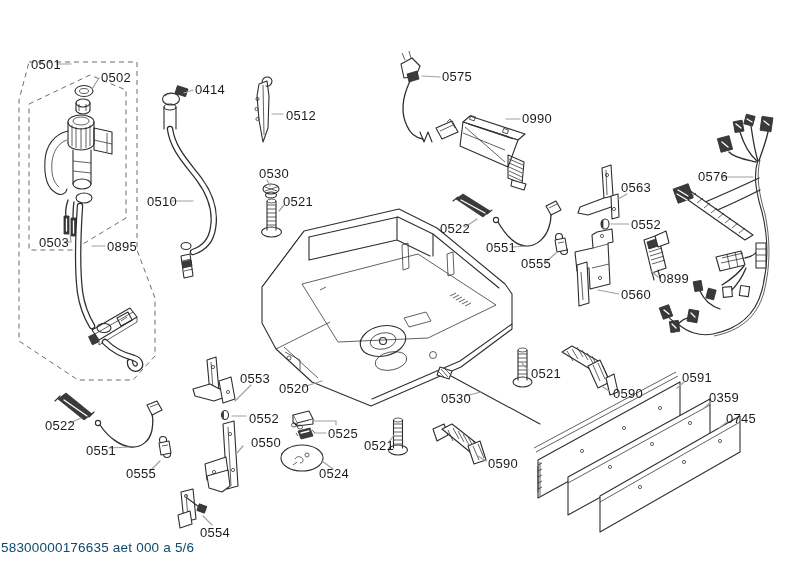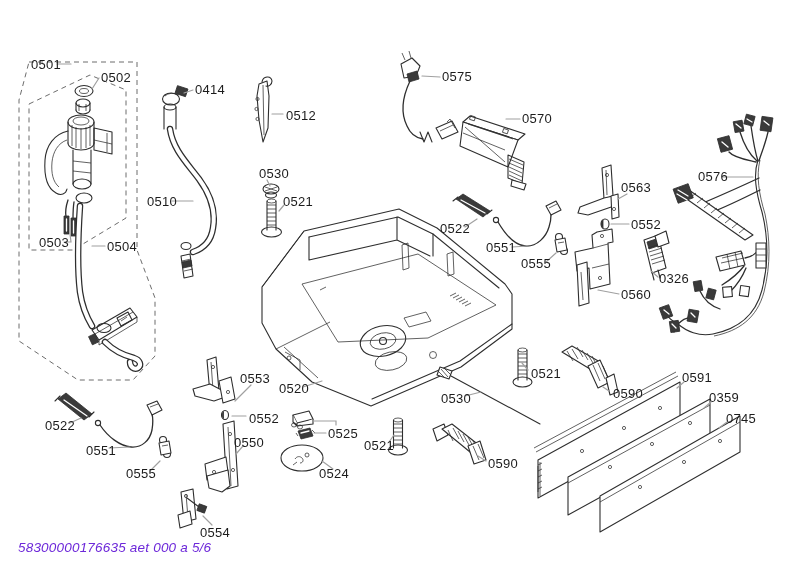--- a/index.html
+++ b/index.html
@@ -1,21 +1,21 @@
 <!DOCTYPE html>
 <html><head>
 <meta charset="utf-8">
 <style>
   html,body{margin:0;padding:0;background:#ffffff;}
   .stage{position:relative;width:788px;height:566px;background:#ffffff;overflow:hidden;
          font-family:"Liberation Sans",sans-serif;}
   .stage svg{position:absolute;left:0;top:0;}
   .lbl{position:absolute;font-size:13px;line-height:1.05;color:#1c1c1c;
        letter-spacing:.25px;white-space:nowrap;}
-  .footer{position:absolute;left:18px;top:540px;font-size:13.5px;color:#6d28d9;letter-spacing:.2px;font-style:italic;}
+  .footer{position:absolute;left:1px;top:540px;font-size:13.5px;color:#0c4a6e;letter-spacing:.2px;}
 
   
   .ln{fill:none;stroke:#2e2e2e;stroke-width:1.1;stroke-linejoin:round;stroke-linecap:round;}
   .thin{fill:none;stroke:#2e2e2e;stroke-width:.75;stroke-linejoin:round;}
   .fw{fill:#ffffff;stroke:#2e2e2e;stroke-width:1.1;stroke-linejoin:round;}
   .fd{fill:#3a3a3a;stroke:#2e2e2e;stroke-width:.8;stroke-linejoin:round;}
   .tube{fill:none;stroke:#2e2e2e;stroke-width:6.5;stroke-linecap:round;}
   .tubein{fill:none;stroke:#ffffff;stroke-width:4;stroke-linecap:round;}
   .wire{fill:none;stroke:#2e2e2e;stroke-width:1.3;stroke-linecap:round;}
   .dash{fill:none;stroke:#6d6d6d;stroke-width:1;stroke-dasharray:5 4;stroke-linejoin:round;}
@@ -412,45 +412,45 @@
     <path class="ldr" d="M486,461 L478,456"></path>
     <path class="ldr" d="M212,525 L203,516"></path>
   </g>
 </svg>
 
   <div class="lbl" style="left:31px;top:58px">0501</div>
   <div class="lbl" style="left:101px;top:71px">0502</div>
   <div class="lbl" style="left:195px;top:83px">0414</div>
   <div class="lbl" style="left:286px;top:109px">0512</div>
   <div class="lbl" style="left:442px;top:70px">0575</div>
-  <div class="lbl" style="left:522px;top:112px">0570</div>
+  <div class="lbl" style="left:522px;top:112px">0990</div>
   <div class="lbl" style="left:698px;top:170px">0576</div>
   <div class="lbl" style="left:147px;top:195px">0510</div>
   <div class="lbl" style="left:259px;top:167px">0530</div>
   <div class="lbl" style="left:283px;top:195px">0521</div>
   <div class="lbl" style="left:39px;top:236px">0503</div>
-  <div class="lbl" style="left:107px;top:240px">0504</div>
+  <div class="lbl" style="left:107px;top:240px">0895</div>
   <div class="lbl" style="left:440px;top:222px">0522</div>
   <div class="lbl" style="left:621px;top:181px">0563</div>
   <div class="lbl" style="left:486px;top:241px">0551</div>
   <div class="lbl" style="left:631px;top:218px">0552</div>
   <div class="lbl" style="left:521px;top:257px">0555</div>
-  <div class="lbl" style="left:659px;top:272px">0326</div>
+  <div class="lbl" style="left:659px;top:272px">0899</div>
   <div class="lbl" style="left:621px;top:288px">0560</div>
   <div class="lbl" style="left:240px;top:372px">0553</div>
   <div class="lbl" style="left:279px;top:382px">0520</div>
   <div class="lbl" style="left:531px;top:367px">0521</div>
   <div class="lbl" style="left:613px;top:387px">0590</div>
   <div class="lbl" style="left:682px;top:371px">0591</div>
   <div class="lbl" style="left:709px;top:391px">0359</div>
   <div class="lbl" style="left:726px;top:412px">0745</div>
   <div class="lbl" style="left:441px;top:392px">0530</div>
   <div class="lbl" style="left:45px;top:419px">0522</div>
   <div class="lbl" style="left:249px;top:412px">0552</div>
-  <div class="lbl" style="left:234px;top:436px">0550</div>
+  <div class="lbl" style="left:251px;top:436px">0550</div>
   <div class="lbl" style="left:86px;top:444px">0551</div>
   <div class="lbl" style="left:328px;top:427px">0525</div>
   <div class="lbl" style="left:364px;top:439px">0521</div>
   <div class="lbl" style="left:126px;top:467px">0555</div>
   <div class="lbl" style="left:319px;top:467px">0524</div>
   <div class="lbl" style="left:488px;top:457px">0590</div>
   <div class="lbl" style="left:200px;top:526px">0554</div>
 
   <div class="footer">58300000176635 aet 000 a 5/6</div>
 </div>

